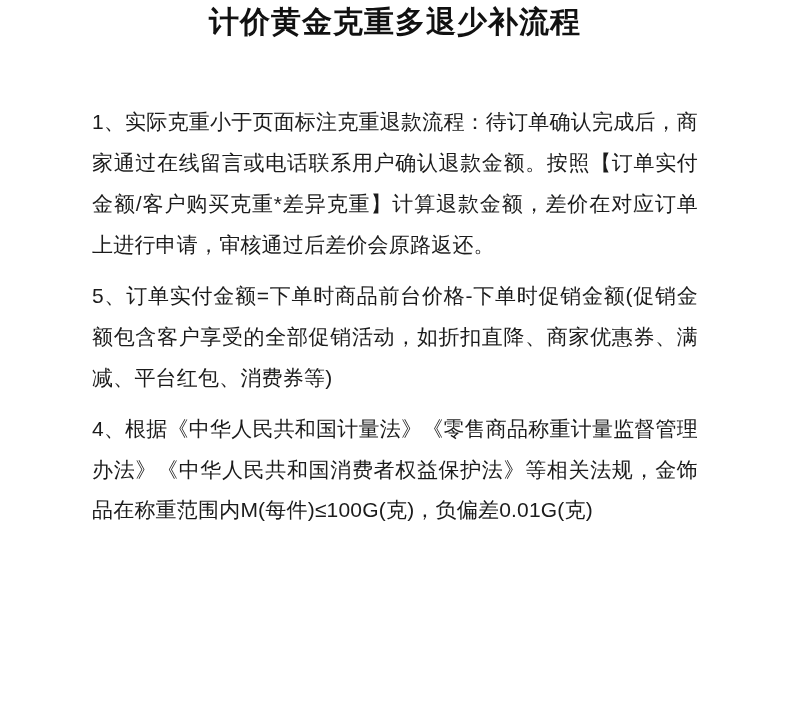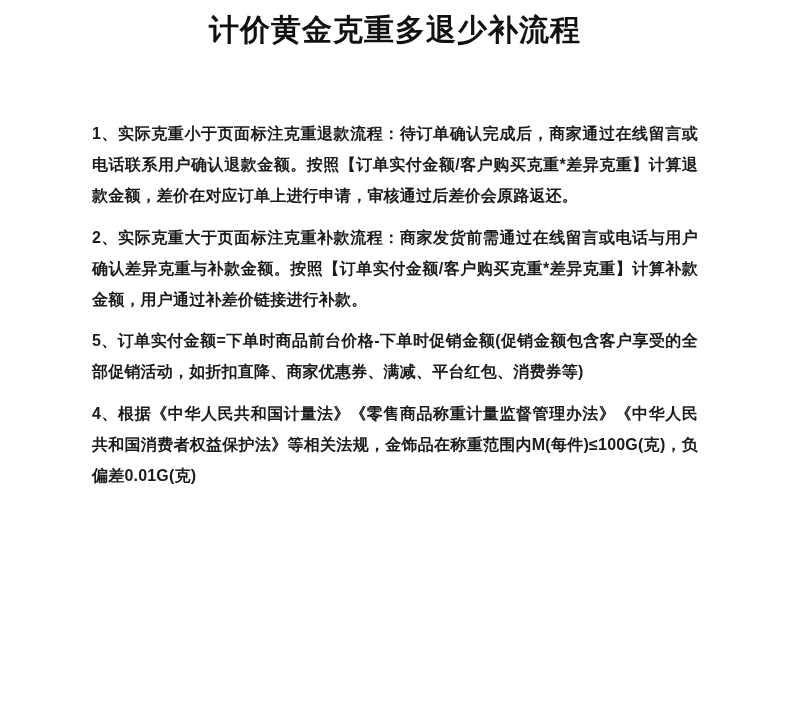--- a/index.html
+++ b/index.html
@@ -20,49 +20,47 @@
     height: 715px;
     background: #ffffff;
     box-sizing: border-box;
   }
   .doc-title {
     text-align: center;
     font-size: 30px;
     font-weight: bold;
     letter-spacing: 1px;
     color: #111111;
-    margin: 12px;
+    margin: 4px;
     padding-bottom: 0;
     line-height: 1.2;
   }
   .body-block {
     padding: 58px 92px 0 92px;
   }
   .para {
-    font-size: 16px;
+    font-size: 21px;
     line-height: 1.95;
     color: #1b1b1b;
     margin: 0 0 10px 0;
     text-align: justify;
     text-justify: inter-ideograph;
     letter-spacing: 0.2px;
-    font-weight: bold;
   }
   .para:last-child {
     margin-bottom: 0;
   }
 </style>
 </head>
 <body>
 
 <div class="page">
 
   <h1 class="doc-title">计价黄金克重多退少补流程</h1>
 
   <div class="body-block">
     <p class="para">1、实际克重小于页面标注克重退款流程：待订单确认完成后，商家通过在线留言或电话联系用户确认退款金额。按照【订单实付金额/客户购买克重*差异克重】计算退款金额，差价在对应订单上进行申请，审核通过后差价会原路返还。</p>
-    <p class="para">2、实际克重大于页面标注克重补款流程：商家发货前需通过在线留言或电话与用户确认差异克重与补款金额。按照【订单实付金额/客户购买克重*差异克重】计算补款金额，用户通过补差价链接进行补款。</p>
     <p class="para">5、订单实付金额=下单时商品前台价格-下单时促销金额(促销金额包含客户享受的全部促销活动，如折扣直降、商家优惠券、满减、平台红包、消费券等)</p>
     <p class="para">4、根据《中华人民共和国计量法》《零售商品称重计量监督管理办法》《中华人民共和国消费者权益保护法》等相关法规，金饰品在称重范围内M(每件)≤100G(克)，负偏差0.01G(克)</p>
 
   </div>
 
 </div>
 
 </body></html>

